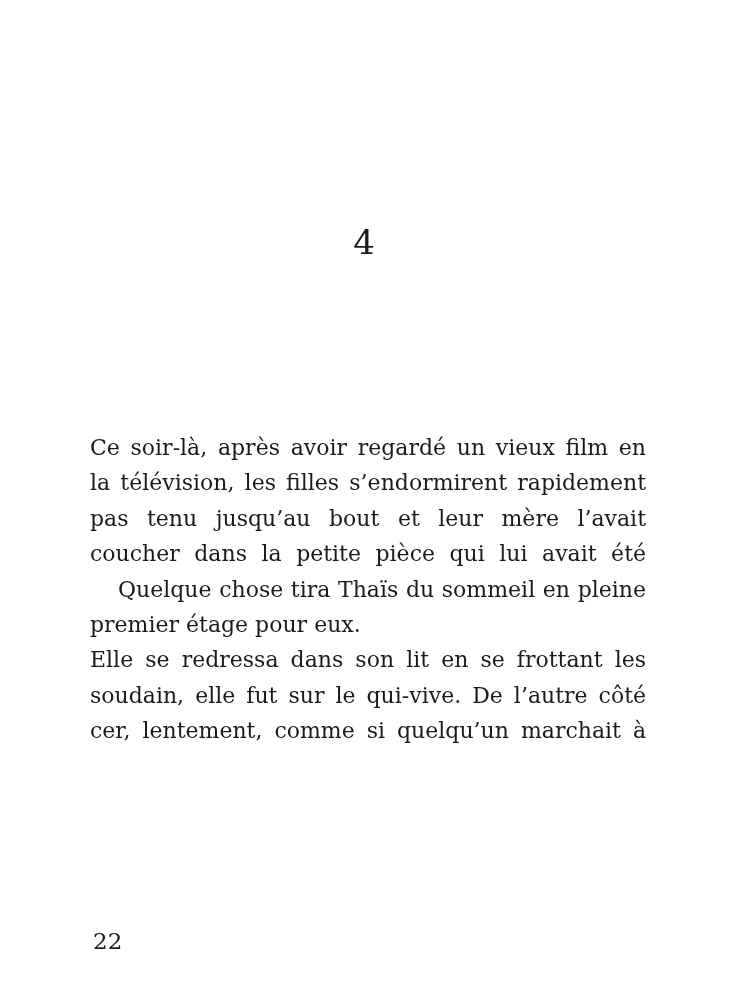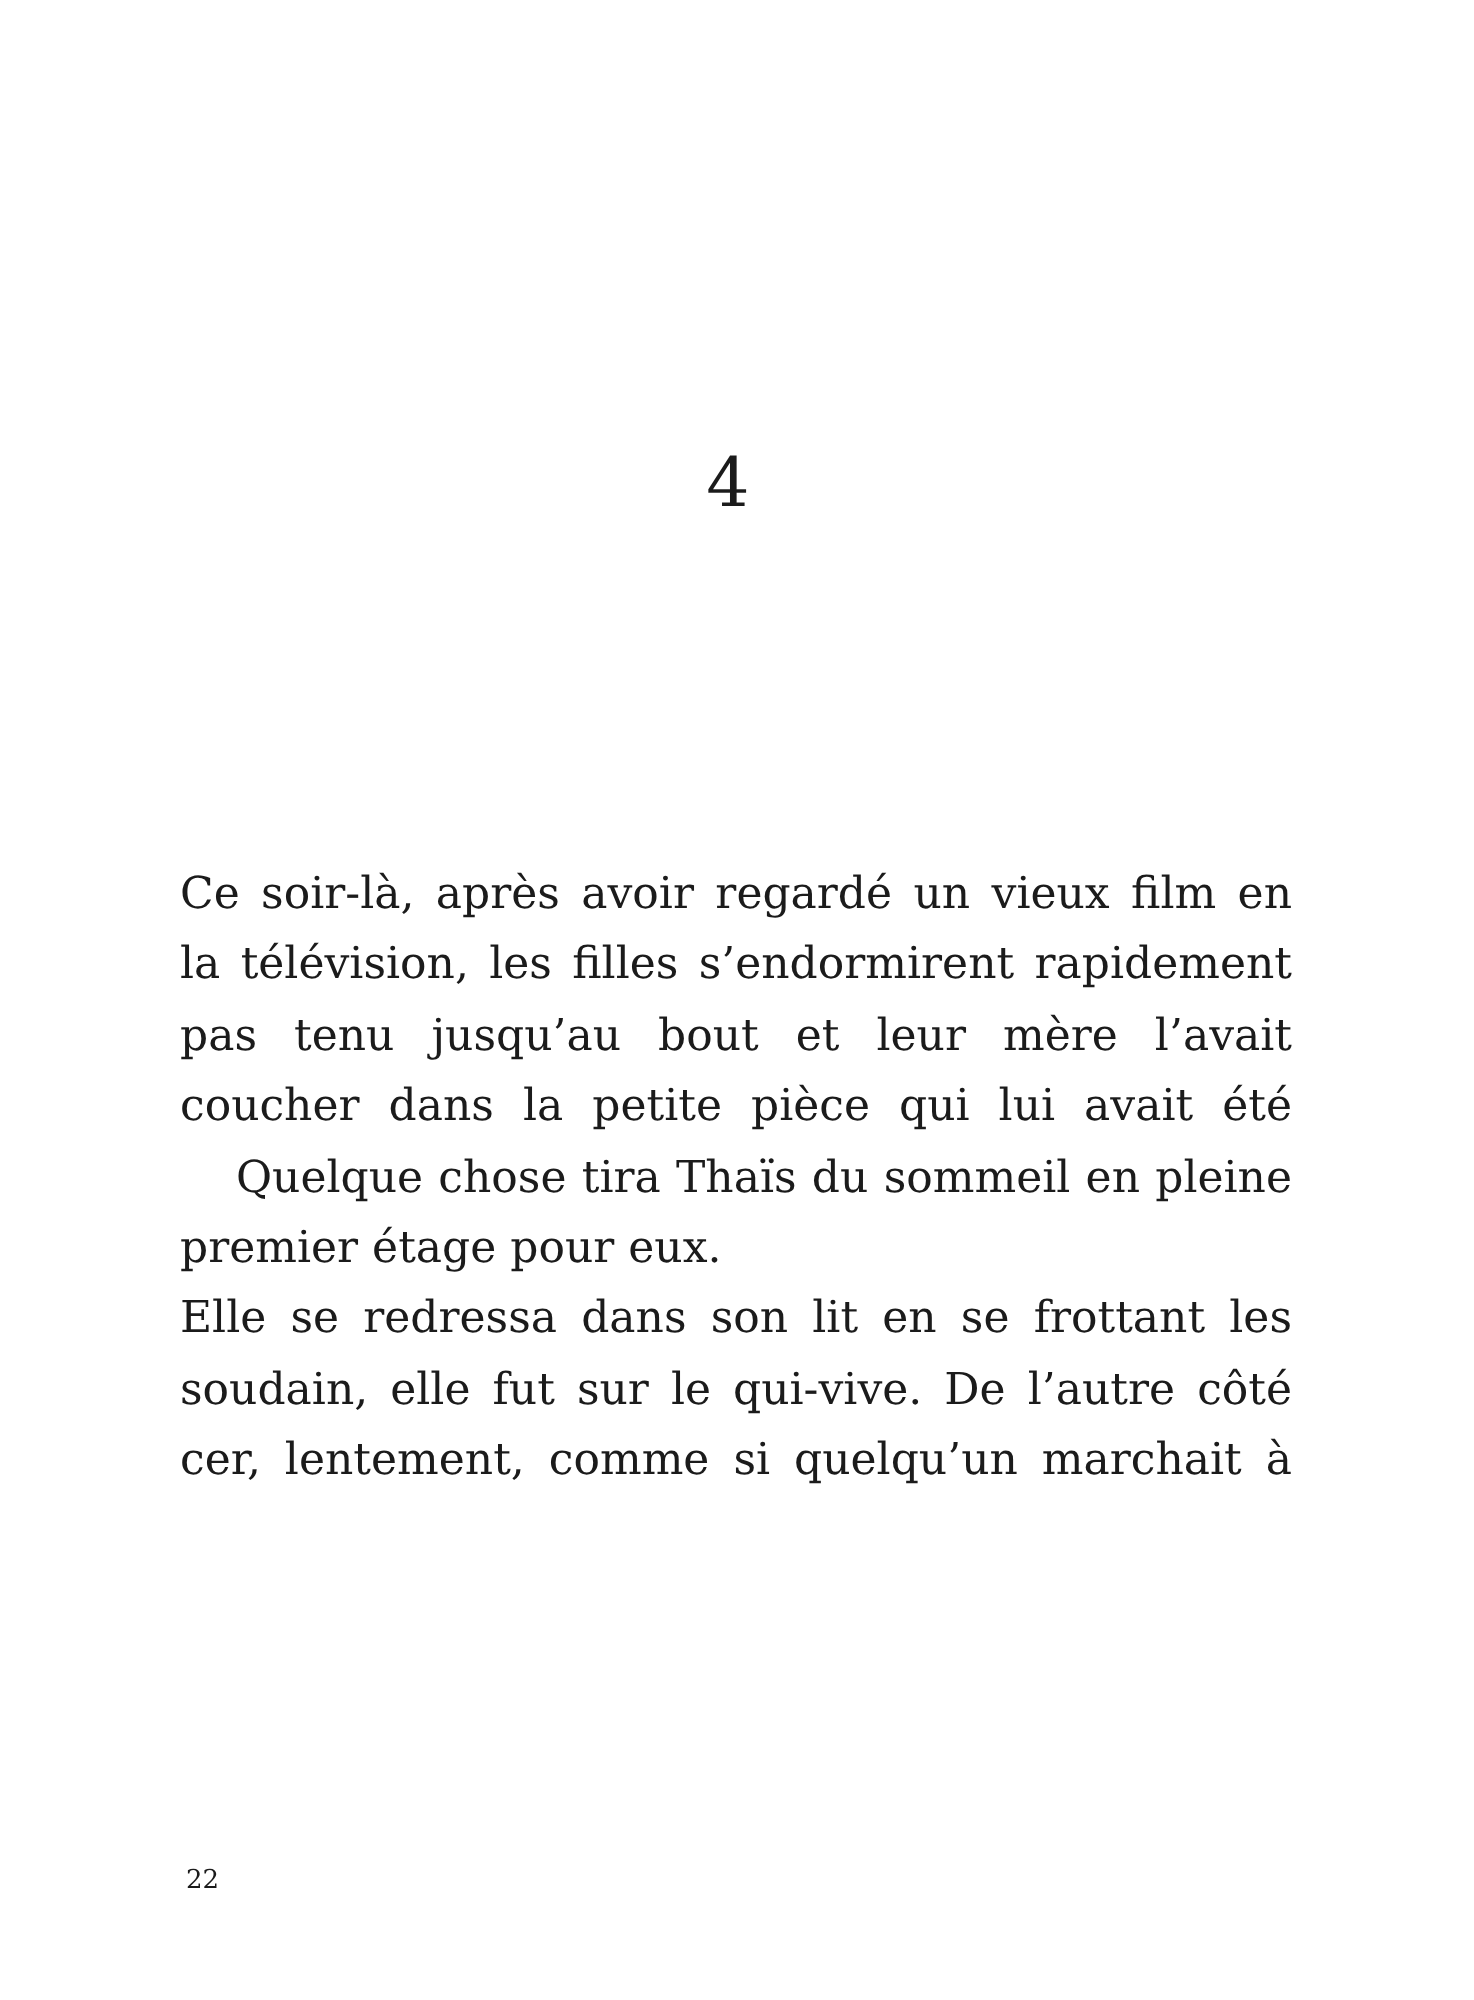--- a/index.html
+++ b/index.html
@@ -44,21 +44,21 @@
   .line.last-left {
     text-align-last: left;
   }
   .line.indent {
     text-indent: 28px;
   }
   .page-number {
     position: absolute;
     left: 93px;
     top: 929px;
-    font-size: 13px;
+    font-size: 23px;
     line-height: 24px;
   }
 </style>
 </head>
 <body>
 
 <div class="page">
 
   <div class="chapter">4</div>
 

